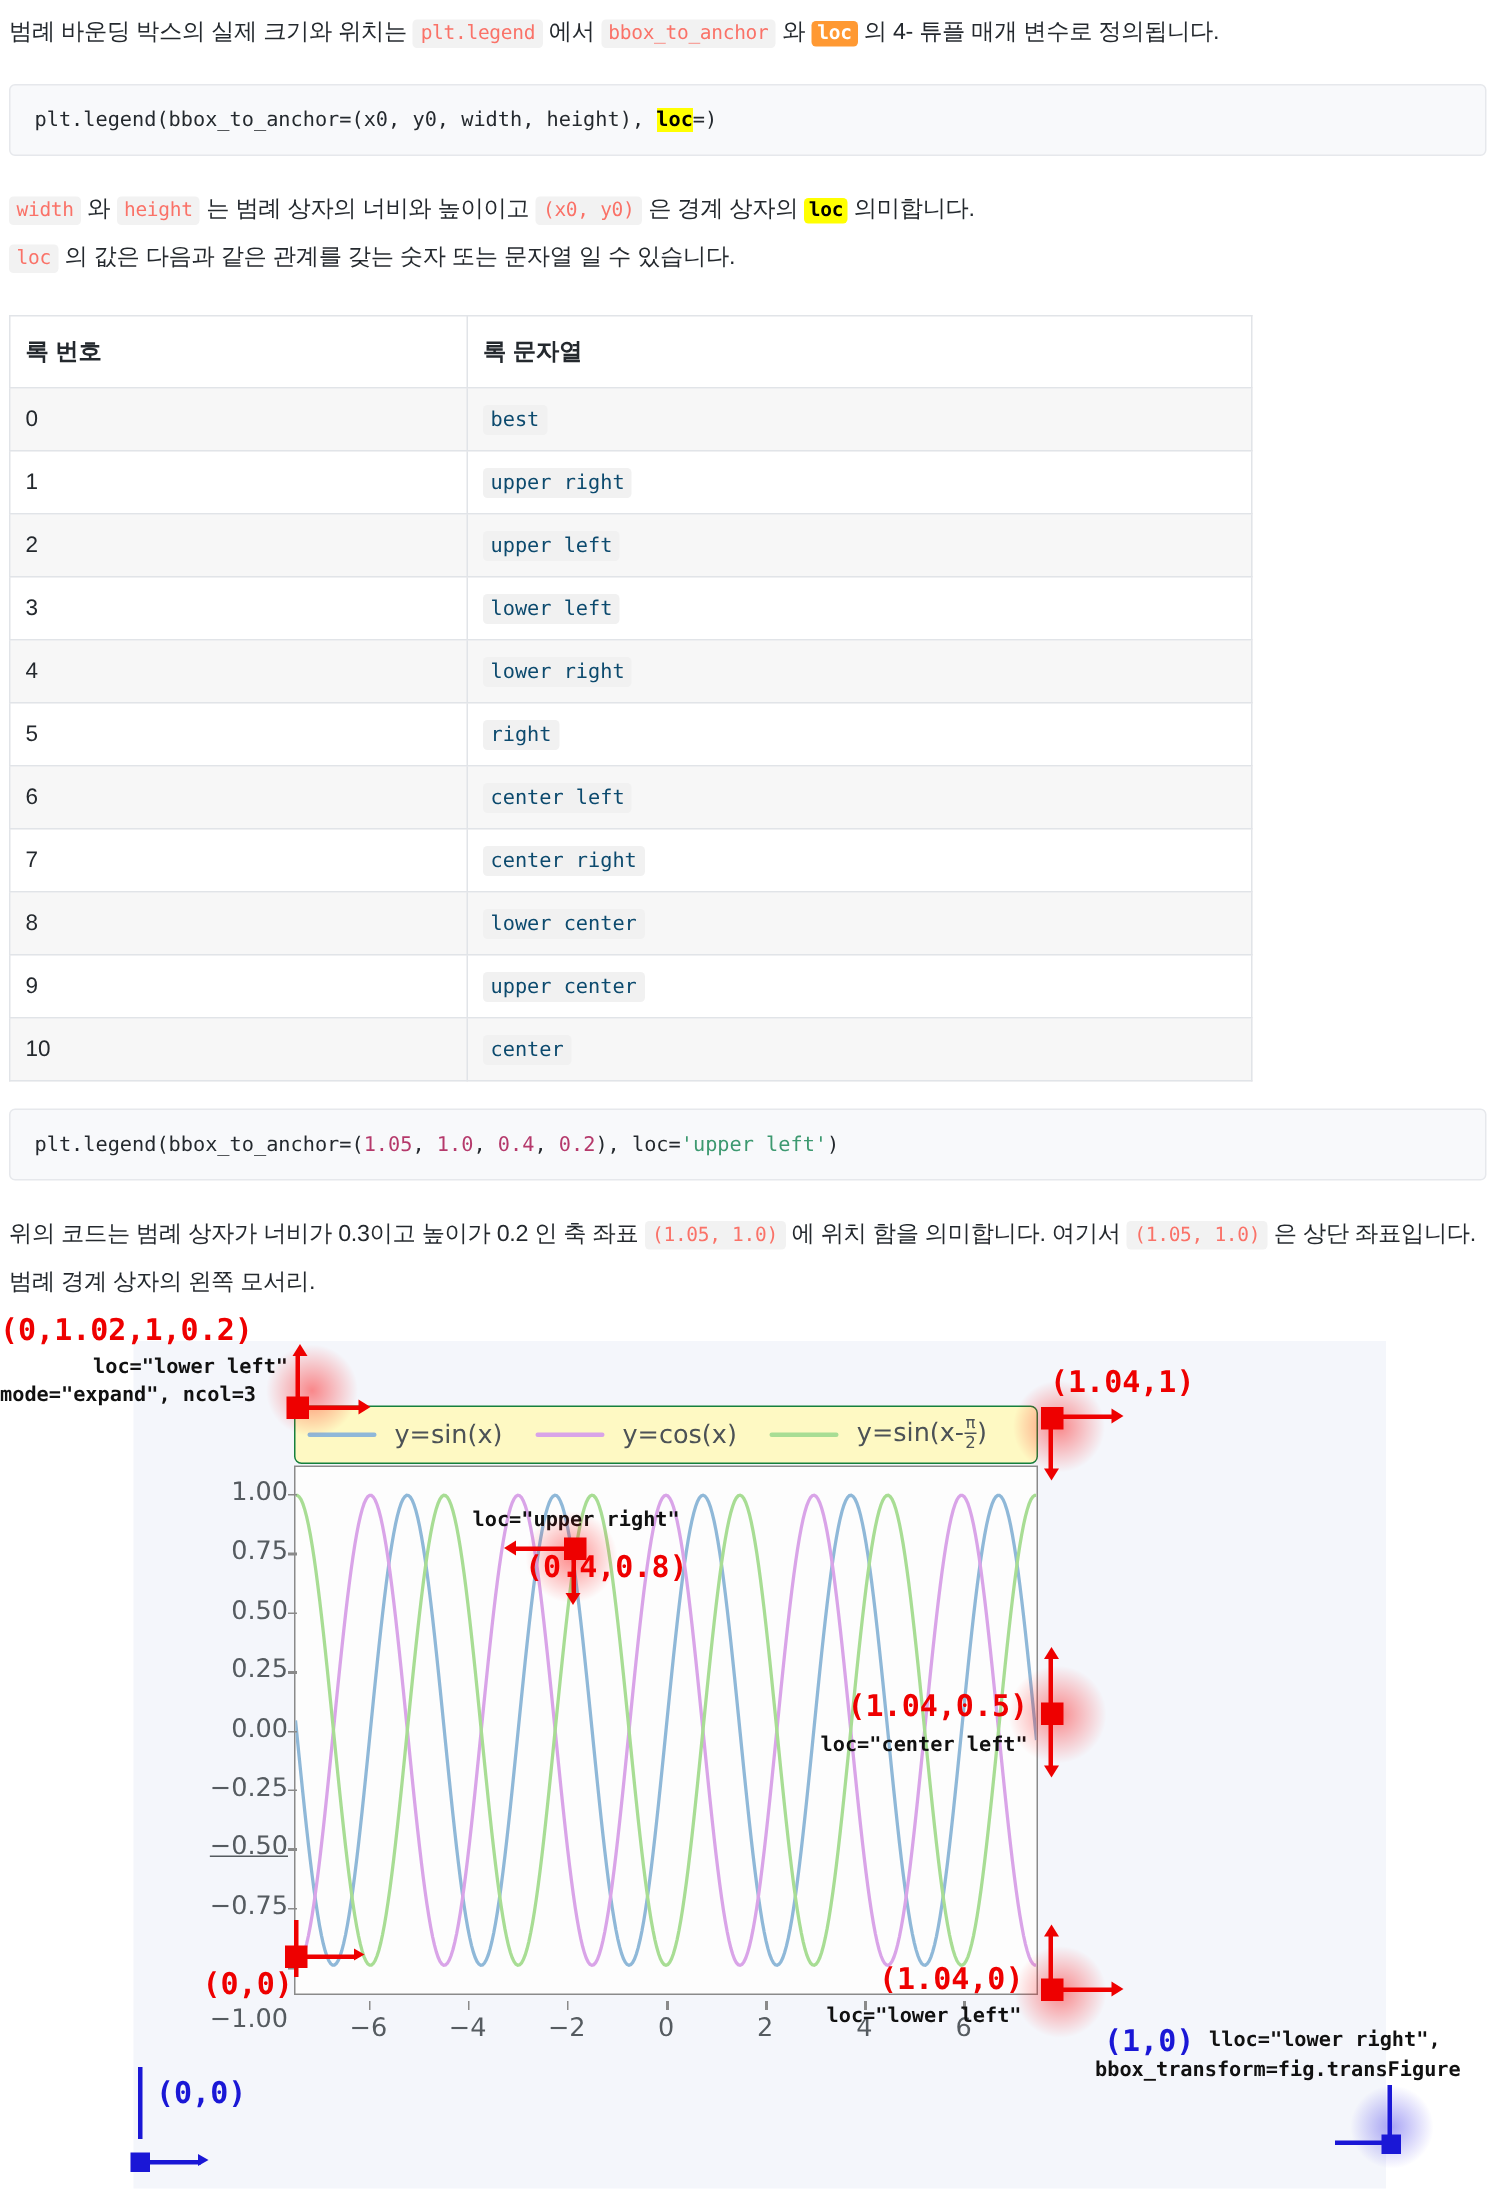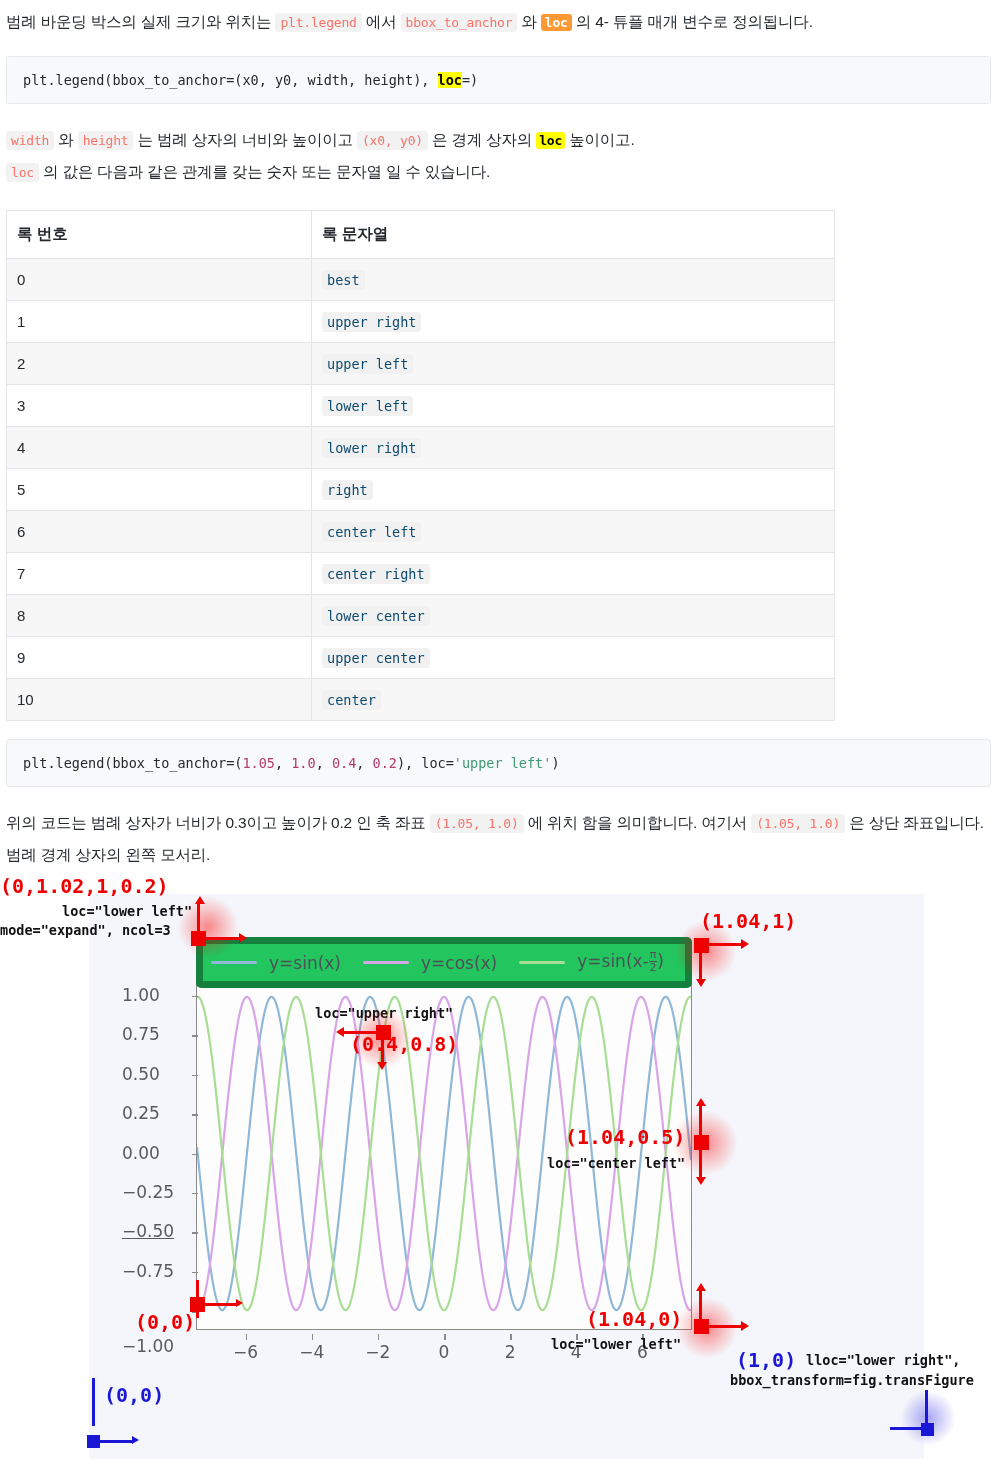--- a/index.html
+++ b/index.html
@@ -103,41 +103,42 @@
     width: 496px; height: 353px;
     background: #fdfdfd;
     border: 1.5px solid #8a8a8a;
   }
   .axes svg { display:block; width:100%; height:100%; }
 
   
   .ytick {
     position: absolute;
     right: 0; width: 70px;
+    text-align: right;
     font-size: 17px;
     color: #555b60;
     font-family: "DejaVu Sans", sans-serif;
   }
   .yticks { position: absolute; left: 120px; top: 95px; width: 72px; height: 353px; }
   .xticks { position: absolute; left: 196px; top: 452px; width: 496px; height: 30px; }
   .xtick {
     position: absolute;
     transform: translateX(-50%);
     font-size: 17px;
     color: #555b60;
     font-family: "DejaVu Sans", sans-serif;
   }
   .tickmark-y { position:absolute; right:-6px; width:6px; height:1.5px; background:#8a8a8a; }
   .tickmark-x { position:absolute; top:0; width:1.5px; height:6px; background:#8a8a8a; }
 
   
   .legend {
     position: absolute;
-    background: #22c55e;
-    border: 7px solid #15803d;
+    background: #fef9c3;
+    border: 1px solid #15803d;
     border-radius: 5px;
     padding: 7px 10px;
     box-shadow: 0 0 0 0 rgba(0,0,0,0);
   }
   .legend .row { display: flex; align-items: center; height: 27px; }
   .legend.horiz { display: flex; gap: 0px; padding: 5px 8px; }
   .legend.horiz .row { margin-right: 22px; }
   .legend.horiz .row:last-child { margin-right: 0; }
   .swatch { width: 46px; height: 2.5px; border-radius: 2px; margin-right: 12px; flex: none; }
   .lg-text {
@@ -182,21 +183,21 @@
 </style>
 </head>
 <body>
 
 <div class="doc">
 
   <p class="para p1"><span>범례 바운딩 박스의 실제 크기와 위치는 </span><code class="inline">plt.legend</code><span> 에서 </span><code class="inline">bbox_to_anchor</code><span> 와 </span><code class="inline hl-orange">loc</code><span> 의 4- 튜플 매개 변수로 정의됩니다.</span></p>
 
   <div class="codeblock"><span>plt.legend(bbox_to_anchor=(x0, y0, width, height), </span><span class="hlbox">loc</span><span>=)</span></div>
 
-  <p class="para"><code class="inline">width</code><span> 와 </span><code class="inline">height</code><span> 는 범례 상자의 너비와 높이이고 </span><code class="inline">(x0, y0)</code><span> 은 경계 상자의 </span><code class="inline hl-yellow">loc</code><span> 높이이고.</span></p>
+  <p class="para"><code class="inline">width</code><span> 와 </span><code class="inline">height</code><span> 는 범례 상자의 너비와 높이이고 </span><code class="inline">(x0, y0)</code><span> 은 경계 상자의 </span><code class="inline hl-yellow">loc</code><span> 의미합니다.</span></p>
 
   <p class="para"><code class="inline">loc</code><span> 의 값은 다음과 같은 관계를 갖는 숫자 또는 문자열 일 수 있습니다.</span></p>
 
   <table class="loc-table">
     <thead>
       <tr>
         <th class="col-num">록 번호</th>
         <th>록 문자열</th>
       </tr>
     </thead>

